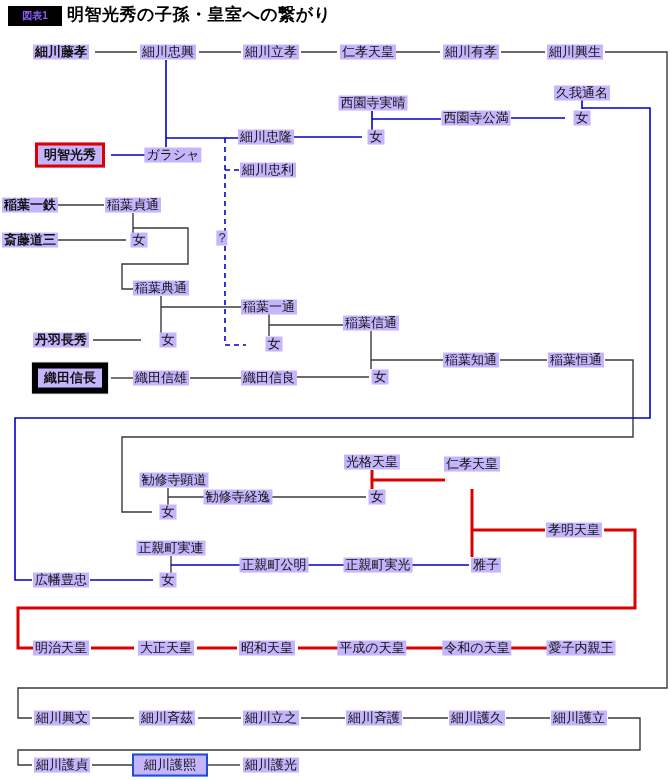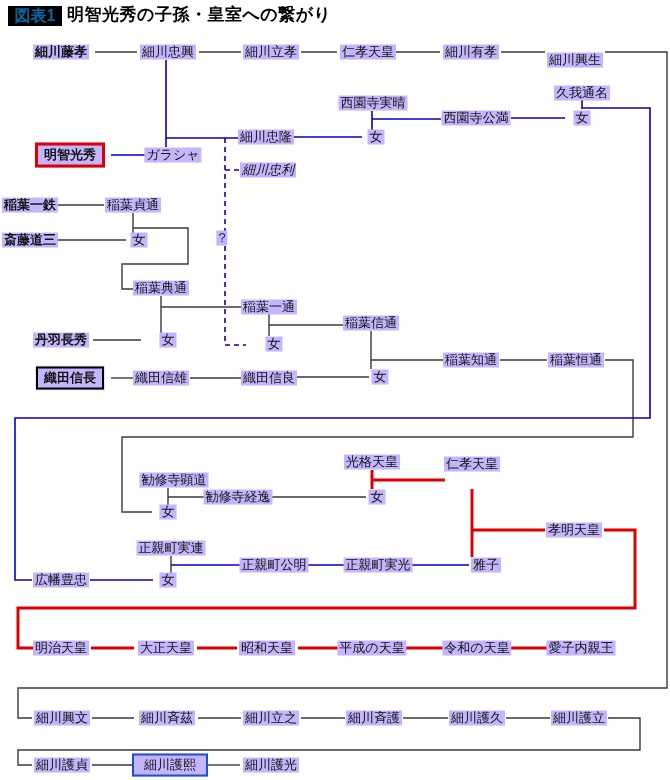--- a/index.html
+++ b/index.html
@@ -1,27 +1,27 @@
 <!DOCTYPE html>
 <html><head>
 <meta charset="utf-8">
 <style>
   html,body{margin:0;padding:0;background:#ffffff;}
   #stage{position:relative;width:670px;height:780px;background:#fff;overflow:hidden;
          font-family:"Liberation Sans","DejaVu Sans",sans-serif;}
   #wires{position:absolute;left:0;top:0;z-index:1;}
-  #figlabel{position:absolute;left:8px;top:6px;width:54px;height:20px;background:#000;color:#0369a1;
-            font-weight:bold;font-size:16px;display:flex;align-items:center;justify-content:center;z-index:3;}
+  #figlabel{position:absolute;left:8px;top:6px;width:54px;height:20px;background:#000;color:#8b5cf6;
+            font-weight:bold;font-size:10px;display:flex;align-items:center;justify-content:center;z-index:3;}
   #pagetitle{position:absolute;left:67px;top:3px;font-size:17px;font-weight:bold;color:#000;z-index:3;
              letter-spacing:.5px;}
   .node{position:absolute;transform:translate(-50%,-50%);font-size:13px;color:#111;background:#c4b5fd;
         padding:0 2px;white-space:nowrap;z-index:2;line-height:1.15;}
   .node.bold{font-weight:bold;}
   .node.box-red{border:3px solid #dd0000;padding:2px 6px;}
-  .node.box-yellow{border:2px solid #000000;padding:2px 6px;box-shadow:0 0 0 1px #e6e6e6;}
+  .node.box-yellow{border:6px solid #000000;padding:2px 6px;box-shadow:0 0 0 1px #e6e6e6;}
   .node.box-gray{border:2px solid #1d4ed8;padding:2px 10px;}
   .node.qmark{font-size:13px;color:#333;}
 </style>
 </head>
 <body>
 
 <div id="stage">
   <svg id="wires" width="670" height="780">
       <polyline points="95,52 137,52" fill="none" stroke="#3a3a3a" stroke-width="1.4"></polyline>
       <polyline points="199,52 241,52" fill="none" stroke="#3a3a3a" stroke-width="1.4"></polyline>
@@ -85,30 +85,30 @@
       <polyline points="509,648 549,648" fill="none" stroke="#dd0000" stroke-width="3"></polyline>
     </svg>
   <div id="figlabel">図表1</div>
   <div id="pagetitle">明智光秀の子孫・皇室への繋がり</div>
   <div id="nodes-layer">
       <div class="node bold" style="left: 61px; top: 52px;">細川藤孝</div>
       <div class="node" style="left: 168px; top: 52px;">細川忠興</div>
       <div class="node" style="left: 271px; top: 52px;">細川立孝</div>
       <div class="node" style="left: 368px; top: 52px;">仁孝天皇</div>
       <div class="node" style="left: 471px; top: 52px;">細川有孝</div>
-      <div class="node" style="left: 575px; top: 52px; margin-top: 8px;">細川興生</div>
+      <div class="node" style="left: 575px; top: 52px;">細川興生</div>
       <div class="node" style="left: 582px; top: 93px;">久我通名</div>
       <div class="node" style="left: 373px; top: 103px;">西園寺実晴</div>
       <div class="node" style="left: 582px; top: 118px;">女</div>
       <div class="node" style="left: 476px; top: 118px;">西園寺公満</div>
       <div class="node" style="left: 266px; top: 137px;">細川忠隆</div>
       <div class="node" style="left: 376px; top: 137px;">女</div>
       <div class="node bold box-red" style="left: 70px; top: 155px;">明智光秀</div>
       <div class="node" style="left: 173px; top: 155px;">ガラシャ</div>
-      <div class="node" style="left: 268px; top: 170px; font-style: italic;">細川忠利</div>
+      <div class="node" style="left: 268px; top: 170px;">細川忠利</div>
       <div class="node bold" style="left: 30px; top: 205px;">稲葉一鉄</div>
       <div class="node" style="left: 133px; top: 205px;">稲葉貞通</div>
       <div class="node bold" style="left: 30px; top: 240px;">斎藤道三</div>
       <div class="node" style="left: 139px; top: 240px;">女</div>
       <div class="node qmark" style="left: 222px; top: 238px;">?</div>
       <div class="node" style="left: 161px; top: 288px;">稲葉典通</div>
       <div class="node" style="left: 269px; top: 307px;">稲葉一通</div>
       <div class="node" style="left: 371px; top: 323px;">稲葉信通</div>
       <div class="node bold" style="left: 61px; top: 340px;">丹羽長秀</div>
       <div class="node" style="left: 168px; top: 340px;">女</div>

